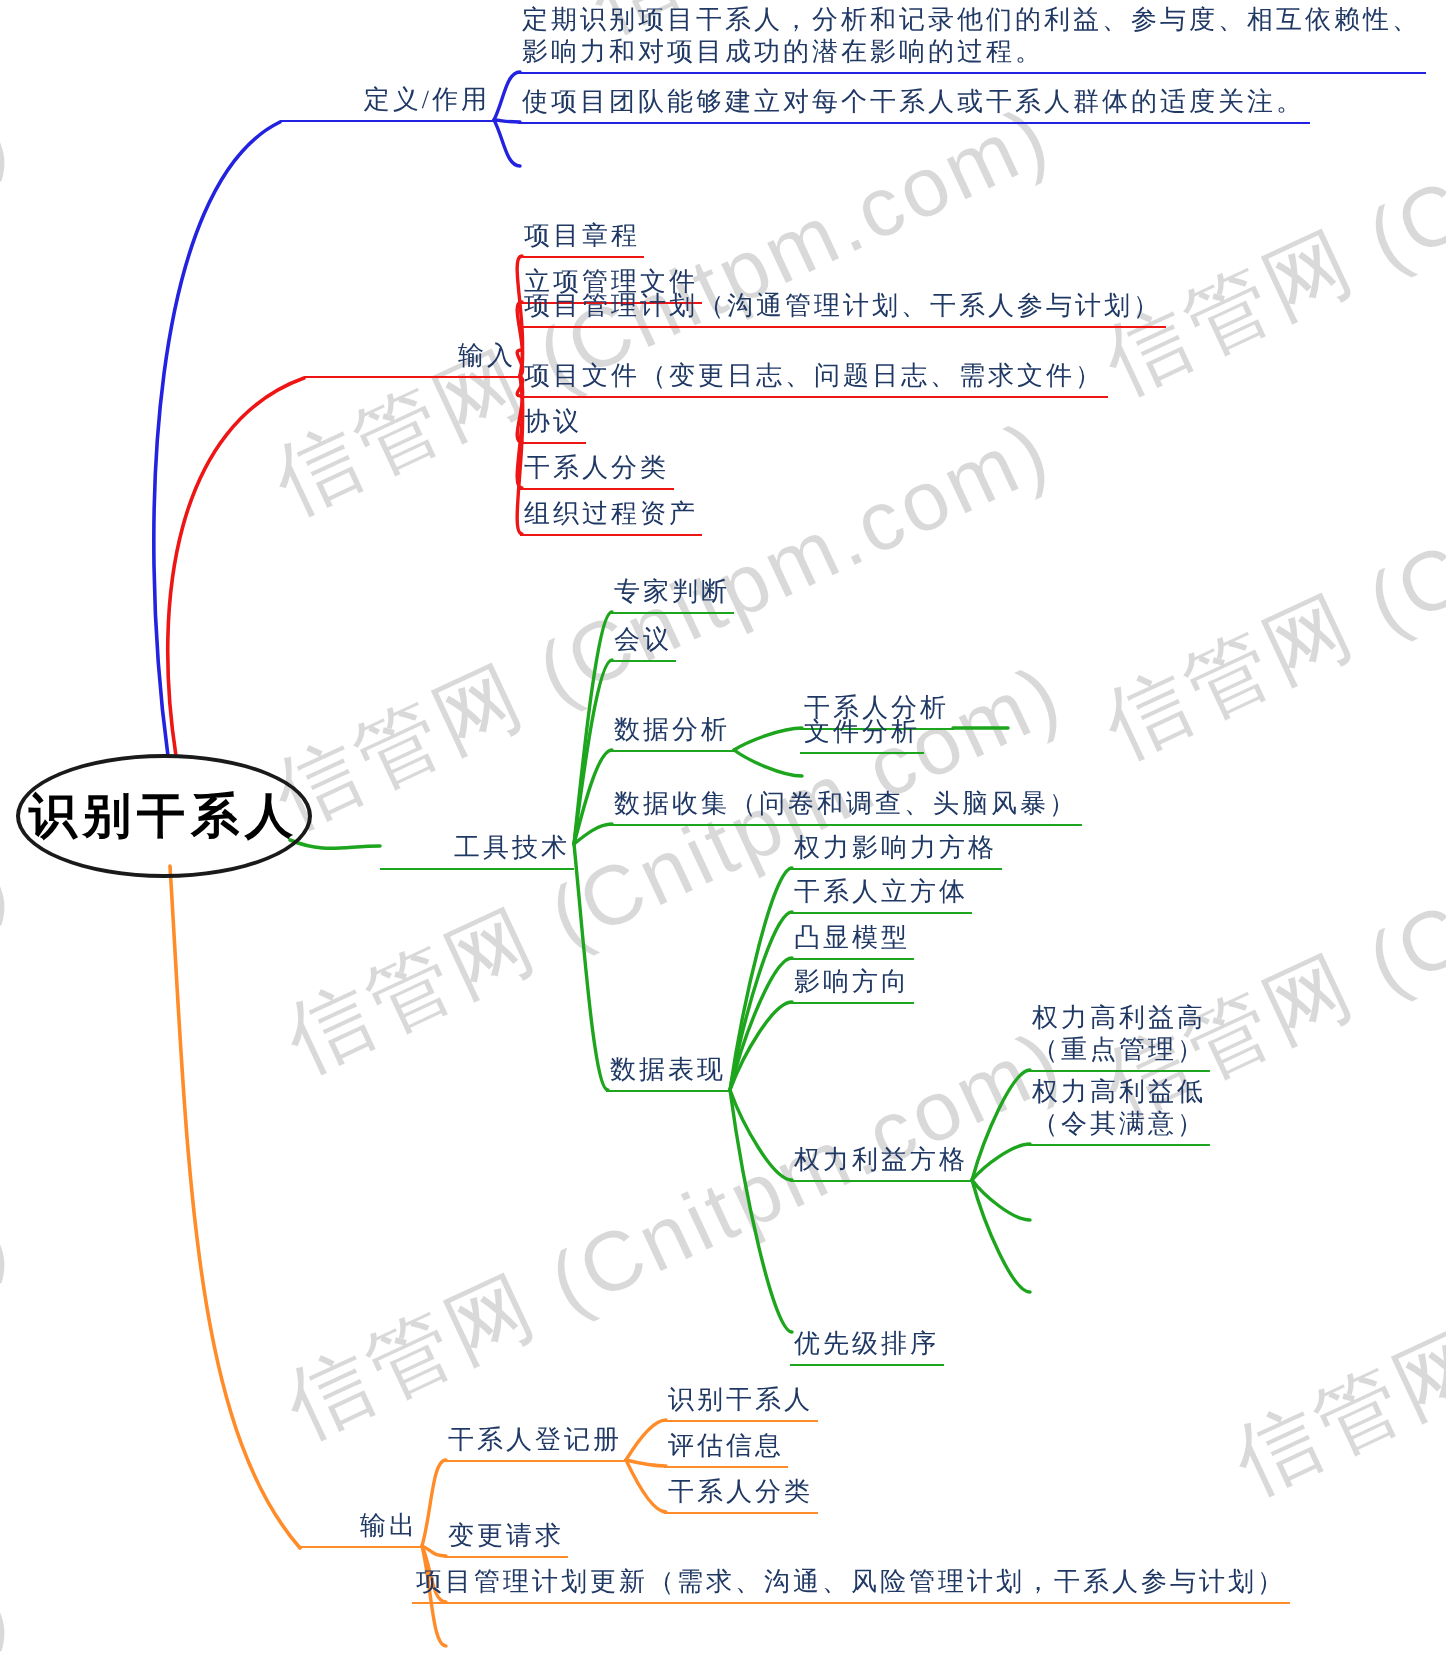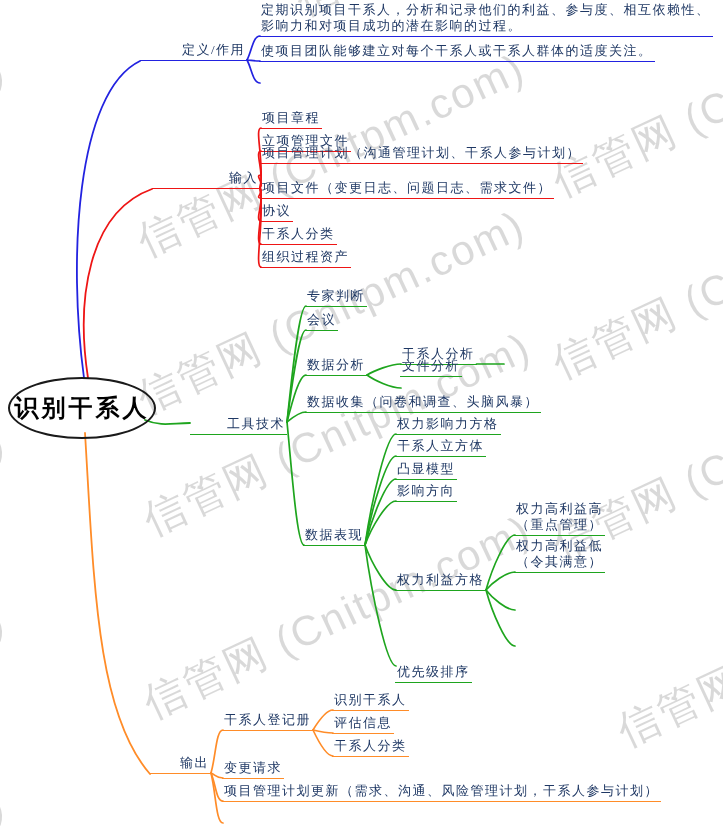--- a/index.html
+++ b/index.html
@@ -127,15 +127,15 @@
 （重点管理）</div>
   <div class="node b-tool" id="g1" style="left:514px;top:538px">权力高利益低
 （令其满意）</div>
   <div class="node b-tool" id="r5" style="left:395px;top:664px">优先级排序</div>
 
   <div class="node b-out" id="o0" style="left:222px;top:712px">干系人登记册</div>
   <div class="node b-out" id="s0" style="left:332px;top:692px">识别干系人</div>
   <div class="node b-out" id="s1" style="left:332px;top:715px">评估信息</div>
   <div class="node b-out" id="s2" style="left:332px;top:738px">干系人分类</div>
   <div class="node b-out" id="o1" style="left:222px;top:760px">变更请求</div>
-  <div class="node b-out" id="o2" style="left:222px;top:783px">项目管理计划更新（需求、沟通、风险管理计划，干系人参与计划）</div>
+  <div class="node b-out" id="o2" style="left:206px;top:783px">项目管理计划更新（需求、沟通、风险管理计划，干系人参与计划）</div>
 
 </div>
 
 </body></html>

